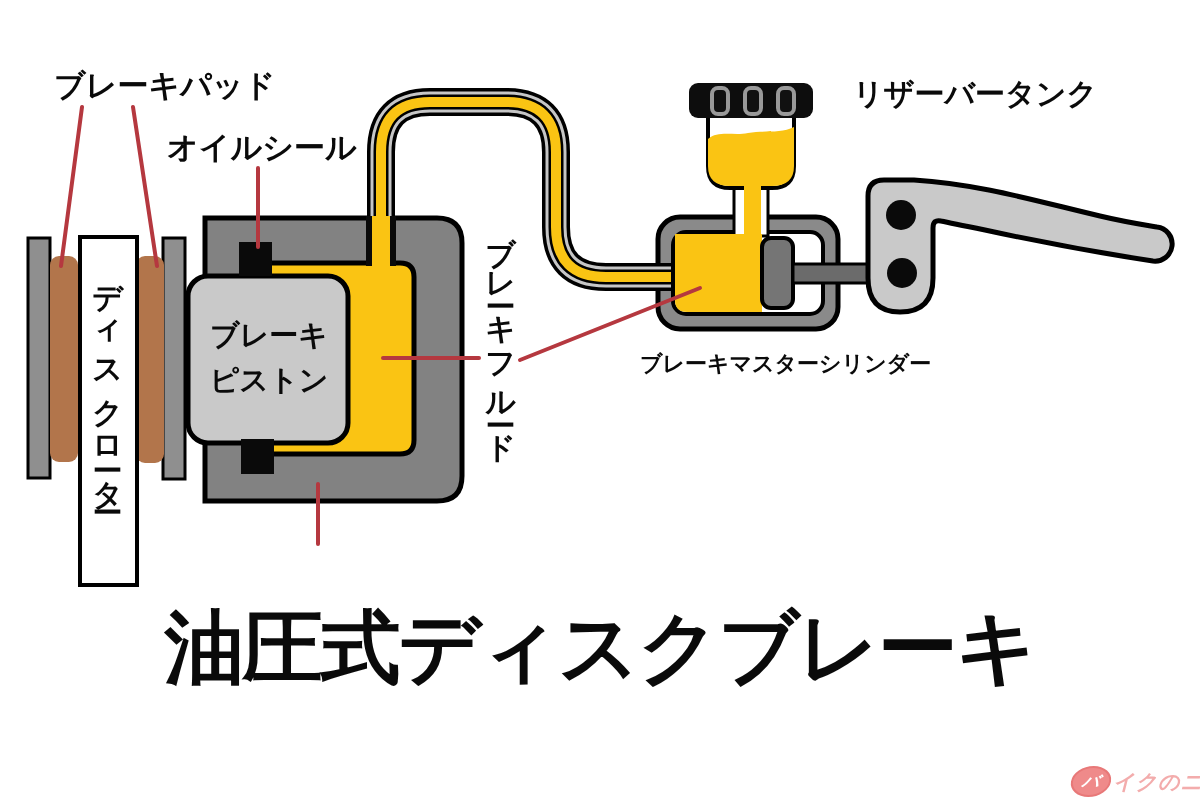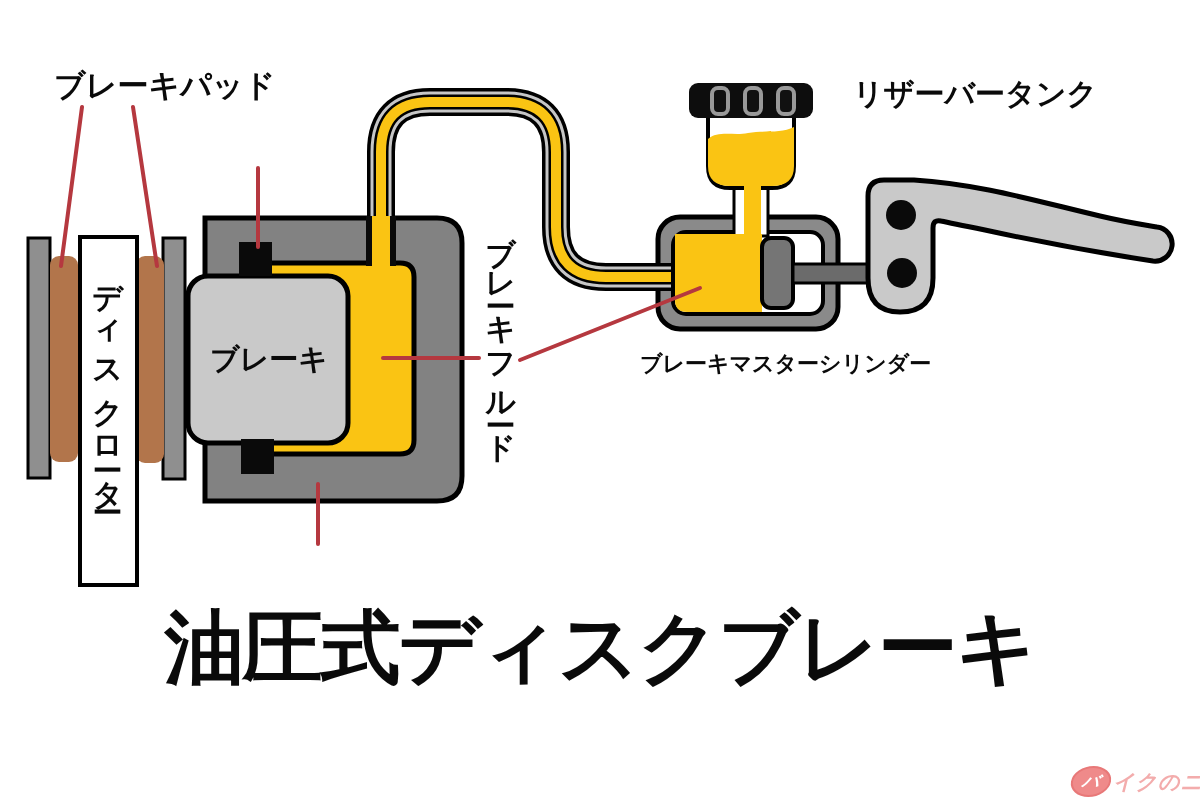--- a/index.html
+++ b/index.html
@@ -20,21 +20,21 @@
   .lbl-rotor{
     left:108px;top:263px;font-size:30px;transform:translateX(-50%);
     writing-mode:vertical-rl;letter-spacing:4px;
   }
   .lbl-fluid{
     left:501px;top:214px;font-size:30px;transform:translateX(-50%);
     writing-mode:vertical-rl;letter-spacing:4px;
   }
   .lbl-piston{
     left:190px;top:313px;width:158px;height:92px;font-size:29px;
-    display:flex;flex-direction:column;align-items:center;justify-content:center;
+    display:flex;flex-direction:column;align-items:center;justify-content:flex-start;
     line-height:1.55;white-space:nowrap;
   }
   .title{
     position:absolute;left:0;top:595px;width:1200px;text-align:center;
     font-size:80px;font-weight:800;color:#0a0a0a;letter-spacing:-2px;
   }
   .watermark{
     position:absolute;left:1071px;top:766px;display:flex;align-items:center;gap:2px;
   }
   .wm-badge{
@@ -111,23 +111,25 @@
       <line x1="82" y1="107" x2="61" y2="266"></line>
       <line x1="133" y1="107" x2="157" y2="266"></line>
       <line x1="258" y1="168" x2="258" y2="247"></line>
       <line x1="318" y1="484" x2="318" y2="544"></line>
       <line x1="383" y1="358" x2="479" y2="358"></line>
       <line x1="520" y1="360" x2="700" y2="288"></line>
     </g>
   </svg>
 
   <div class="lbl lbl-pad">ブレーキパッド</div>
+  <div class="lbl lbl-seal">オイルシール</div>
   <div class="lbl lbl-rotor">ディスクローター</div>
   <div class="lbl lbl-piston">
     <span>ブレーキ</span>
+    <span>ピストン</span>
   </div>
   <div class="lbl lbl-fluid">ブレーキフルード</div>
   <div class="lbl lbl-reservoir">リザーバータンク</div>
   <div class="lbl lbl-master">ブレーキマスターシリンダー</div>
 
   <div class="title">油圧式ディスクブレーキ</div>
 
   <div class="watermark">
     <span class="wm-badge">バ</span>
     <span class="wm-text">イクのニュース</span>

